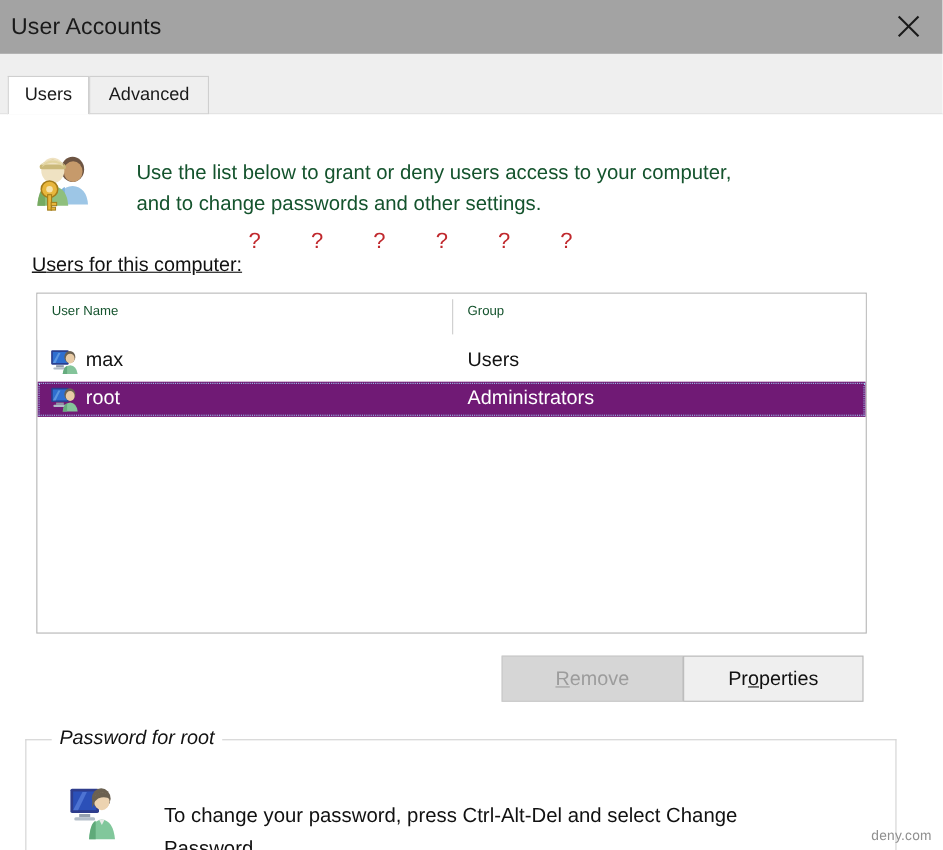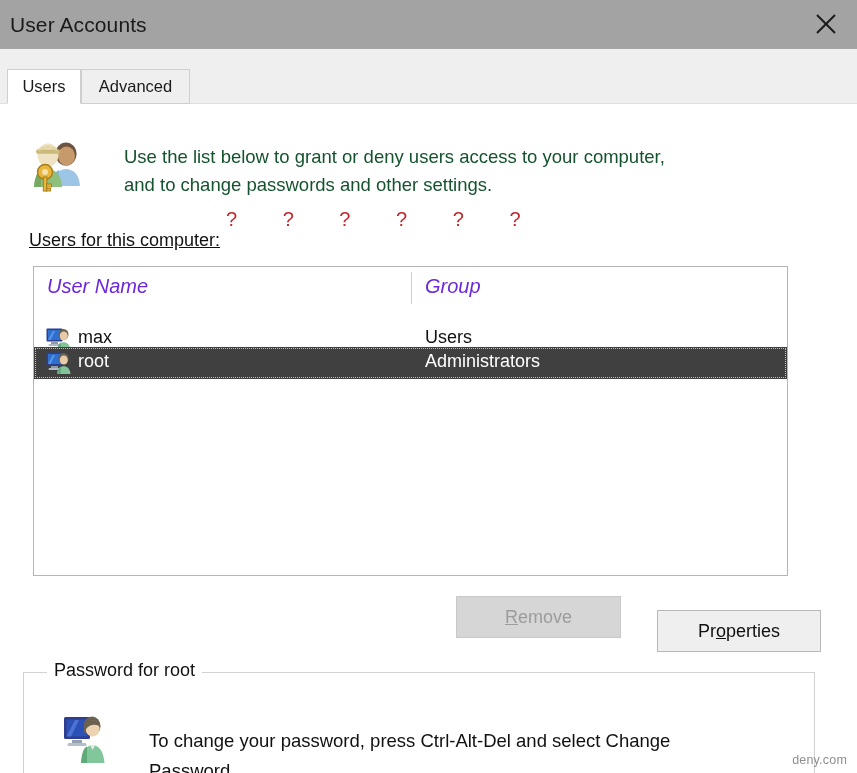--- a/index.html
+++ b/index.html
@@ -156,24 +156,23 @@
     position: absolute;
     left: 377px;
     top: 5px;
     width: 1px;
     height: 32px;
     background: #cdcdcd;
   }
   .hdr-cell {
     position: absolute;
     top: 8px;
-    font-size: 20px;
-    color: #6d28d9;
-    white-space: nowrap;
-    font-style: italic;
+    font-size: 12px;
+    color: #14532d;
+    white-space: nowrap;
   }
   .hdr-name { left: 13px; }
   .hdr-group { left: 391px; }
 
   .list-row {
     position: relative;
     height: 32px;
     display: block;
     cursor: default;
   }
@@ -194,28 +193,28 @@
     white-space: nowrap;
   }
   .list-row .row-icon {
     position: absolute;
     left: 12px;
     top: 4px;
     width: 26px;
     height: 24px;
   }
   .list-row.selected {
-    background: #404040;
+    background: #701a75;
     outline: 1px dotted #9cc9ef;
     outline-offset: -2px;
   }
   .list-row.selected .cell-name,
   .list-row.selected .cell-group { color: #ffffff; }
 
-  .row-max { top: 14px; text-align: right; }
+  .row-max { top: 4px; text-align: right; }
   .row-root { top: 6px; }
 
   
   .buttonrow {
     position: absolute;
     left: 0;
     top: 492px;
     width: 857px;
     height: 46px;
   }
@@ -235,21 +234,21 @@
     white-space: nowrap;
     padding: 0;
   }
   .btn.disabled {
     background: #d6d6d6;
     border-color: #c8c8c8;
     color: #9c9c9c;
   }
   .btn-add { left: 297px; width: 165px; }
   .btn-remove { left: 456px; width: 165px; }
-  .btn-properties { left: 657px; width: 164px; margin-top: 14px; }
+  .btn-properties { left: 621px; width: 164px; }
   .btn u { text-underline-offset: 1px; }
 
   
   .groupbox {
     position: absolute;
     left: 23px;
     top: 568px;
     width: 792px;
     height: 101px;
     border: 1px solid #d2d2d2;
@@ -257,20 +256,21 @@
   }
   .groupbox-title {
     position: absolute;
     left: 23px;
     top: -13px;
     background: #ffffff;
     padding: 0 7px;
     font-size: 18px;
     color: #111111;
     white-space: nowrap;
+    font-style: italic;
   }
   .groupbox-icon {
     position: absolute;
     left: 39px;
     top: 41px;
     width: 46px;
     height: 50px;
   }
   .groupbox-text {
     position: absolute;

